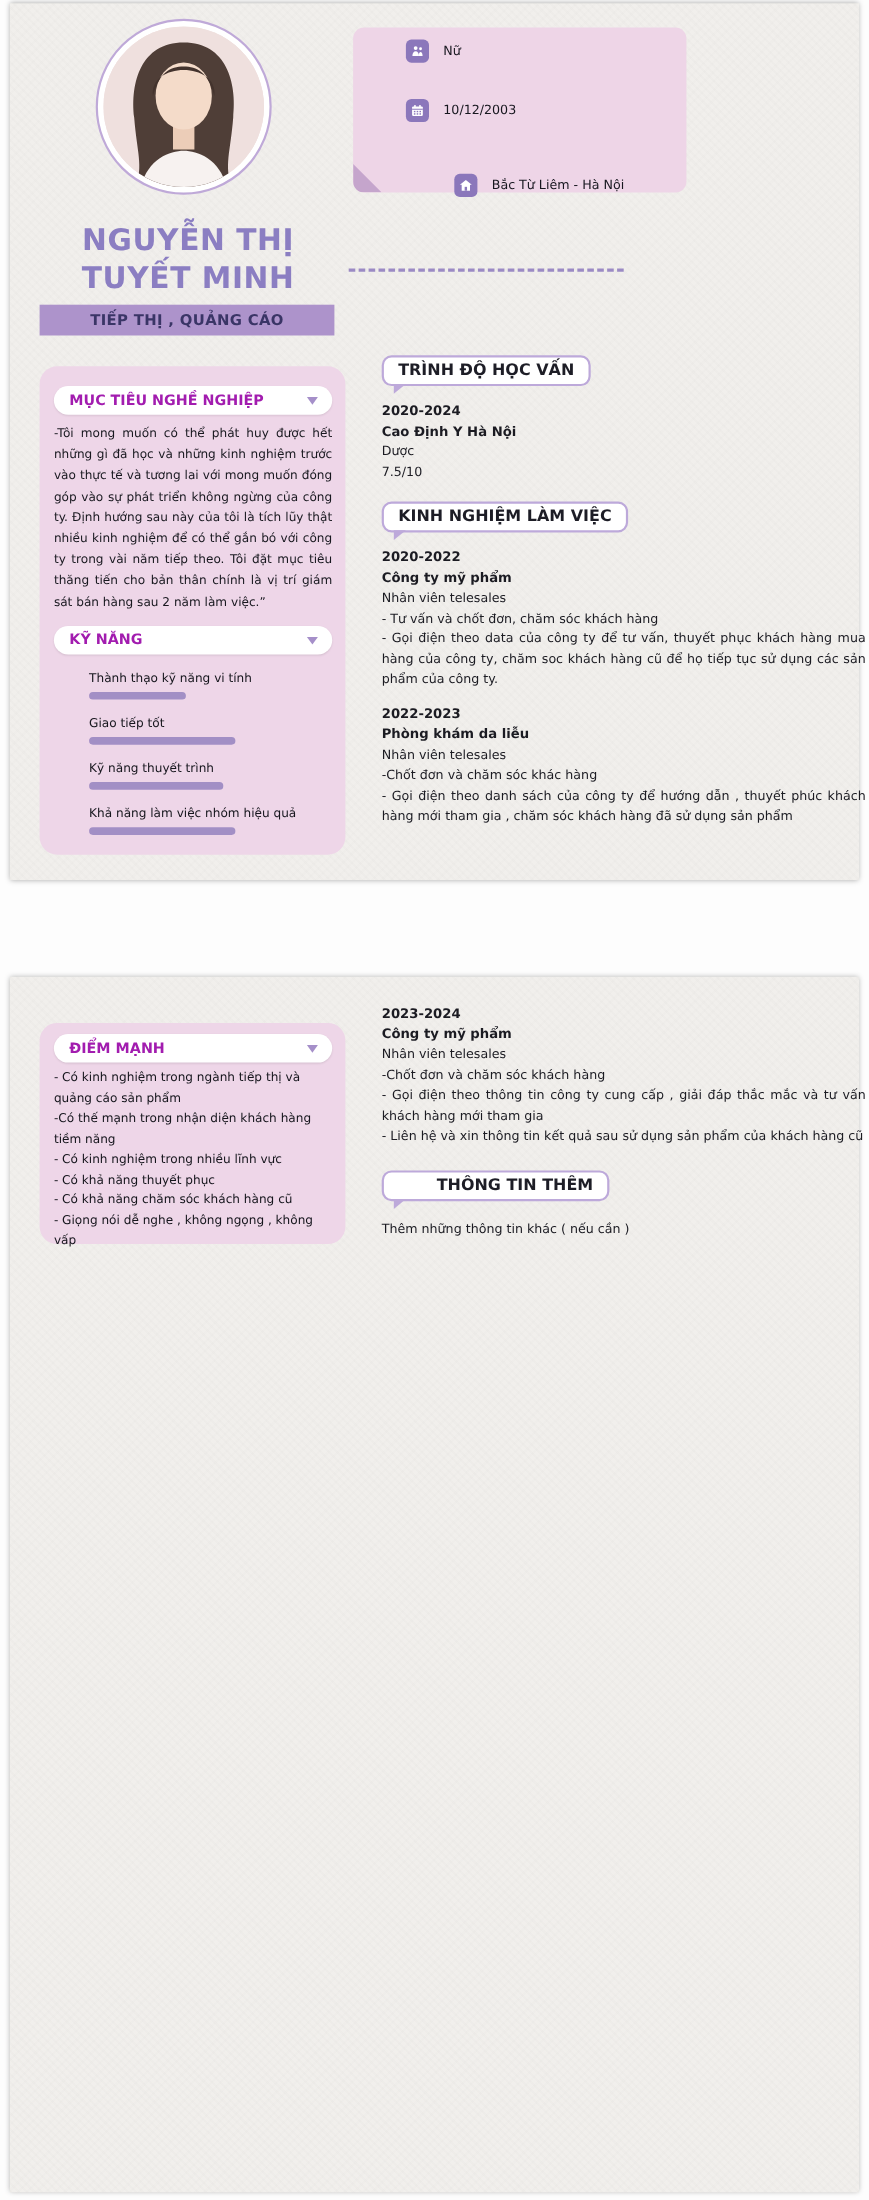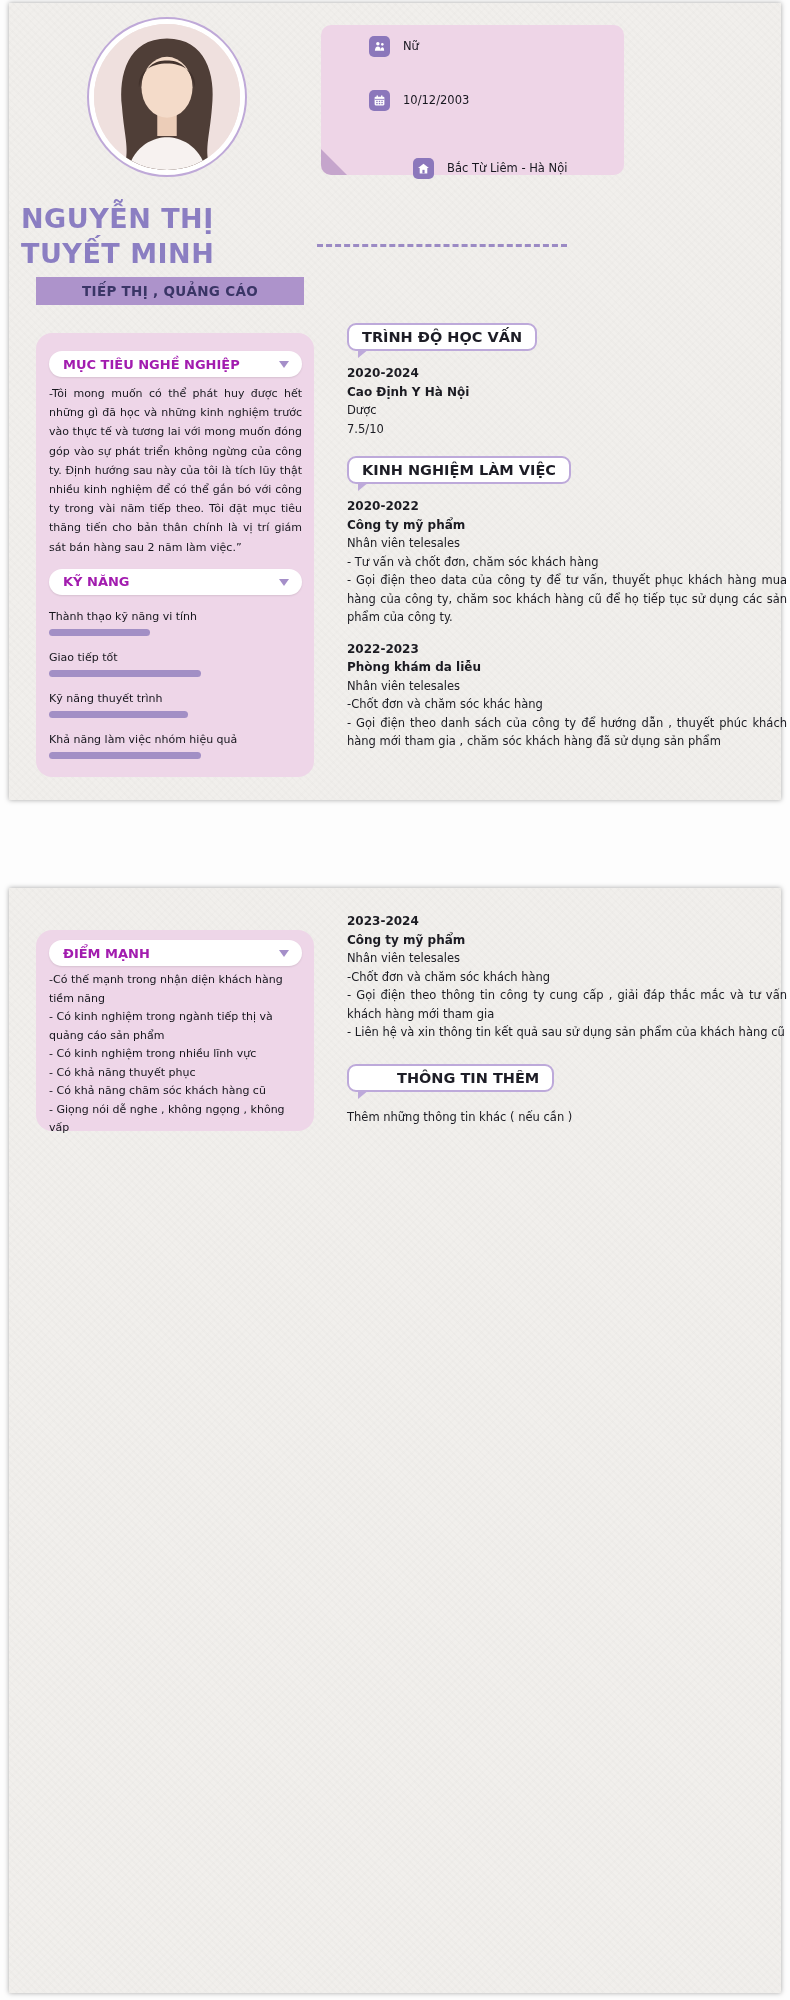--- a/index.html
+++ b/index.html
@@ -40,21 +40,21 @@
   .info-row { position:absolute; left:48px; right:12px; height:22px; display:flex; align-items:center; gap:13px; }
   .row-0 { top:10px; } .row-1 { top:64px; } .row-2 { top:132px;padding-left:44px; }
   .info-icon {
     width:21px; height:21px; background:#8b77bb; border-radius:5px;
     display:flex; align-items:center; justify-content:center; flex:0 0 auto;
   }
   .info-text { font-size:11.5px; color:#17171f; }
 
   
   .name {
-    position:absolute; left:12px; top:198px; width:300px; 
+    position:absolute; left:12px; top:198px; width:300px; text-align:center;
     font-size:27px; line-height:35px; font-weight:700; color:#8b7ec2; letter-spacing:0.5px;
   }
   .dash { position:absolute; left:308px; top:241px; width:250px; border-top:3px dashed #9b8ac4; }
 
   .ribbon {
     position:absolute; left:27px; top:274px; width:268px; height:28px;
     background:#ad93cb; display:flex; align-items:center; justify-content:center;
     font-size:13.5px; font-weight:700; color:#3a3566; letter-spacing:0.3px;
   }
   .ribbon::before {
@@ -83,21 +83,21 @@
   }
   .tri {
     position:absolute; right:13px; top:10px; width:0; height:0;
     border-left:5.5px solid transparent; border-right:5.5px solid transparent;
     border-top:7px solid #a58fc9;
   }
 
   .obj-body { margin-top:7px; font-size:11px; line-height:19.2px; text-align:justify; color:#18181f; }
   .pill-skills { margin-top:12px; }
 
-  .skill { margin-top:15px; }
+  .skill { margin-top:15px;margin-left:32px; }
   .skill-label { font-size:11px; color:#15151c; }
   .skill-bar { margin-top:6px; height:7px; background:#a28fc5; border-radius:4px; width:50%; }
 
   .strength { font-size:11px; line-height:18.5px; color:#15151c; }
   .strengths-list { margin-top:5px; }
 
   
   .rcol { position:absolute; left:322px; width:440px; color:#1b1b22;margin-left:16px; }
   .rcol1 { top:320px; }
   .rcol2 { top:24px; }
@@ -248,22 +248,22 @@
   </section>
 
   <section class="page page2">
 
     <aside class="pink-box box2">
       <div class="pill">
         <span>ĐIỂM MẠNH</span>
         <span class="tri"></span>
       </div>
       <div class="strengths-list">
+        <div class="strength">- Có kinh nghiệm trong ngành tiếp thị và quảng cáo sản phẩm</div>
         <div class="strength">-Có thế mạnh trong nhận diện khách hàng tiềm năng</div>
-        <div class="strength">- Có kinh nghiệm trong ngành tiếp thị và quảng cáo sản phẩm</div>
         <div class="strength">- Có kinh nghiệm trong nhiều lĩnh vực</div>
         <div class="strength">- Có khả năng thuyết phục</div>
         <div class="strength">- Có khả năng chăm sóc khách hàng cũ</div>
         <div class="strength">- Giọng nói dễ nghe , không ngọng , không vấp</div>
       </div>
     </aside>
 
     <div class="rcol rcol2">
       <div class="block" style="margin-top:0">
         <div class="b">2023-2024</div>

